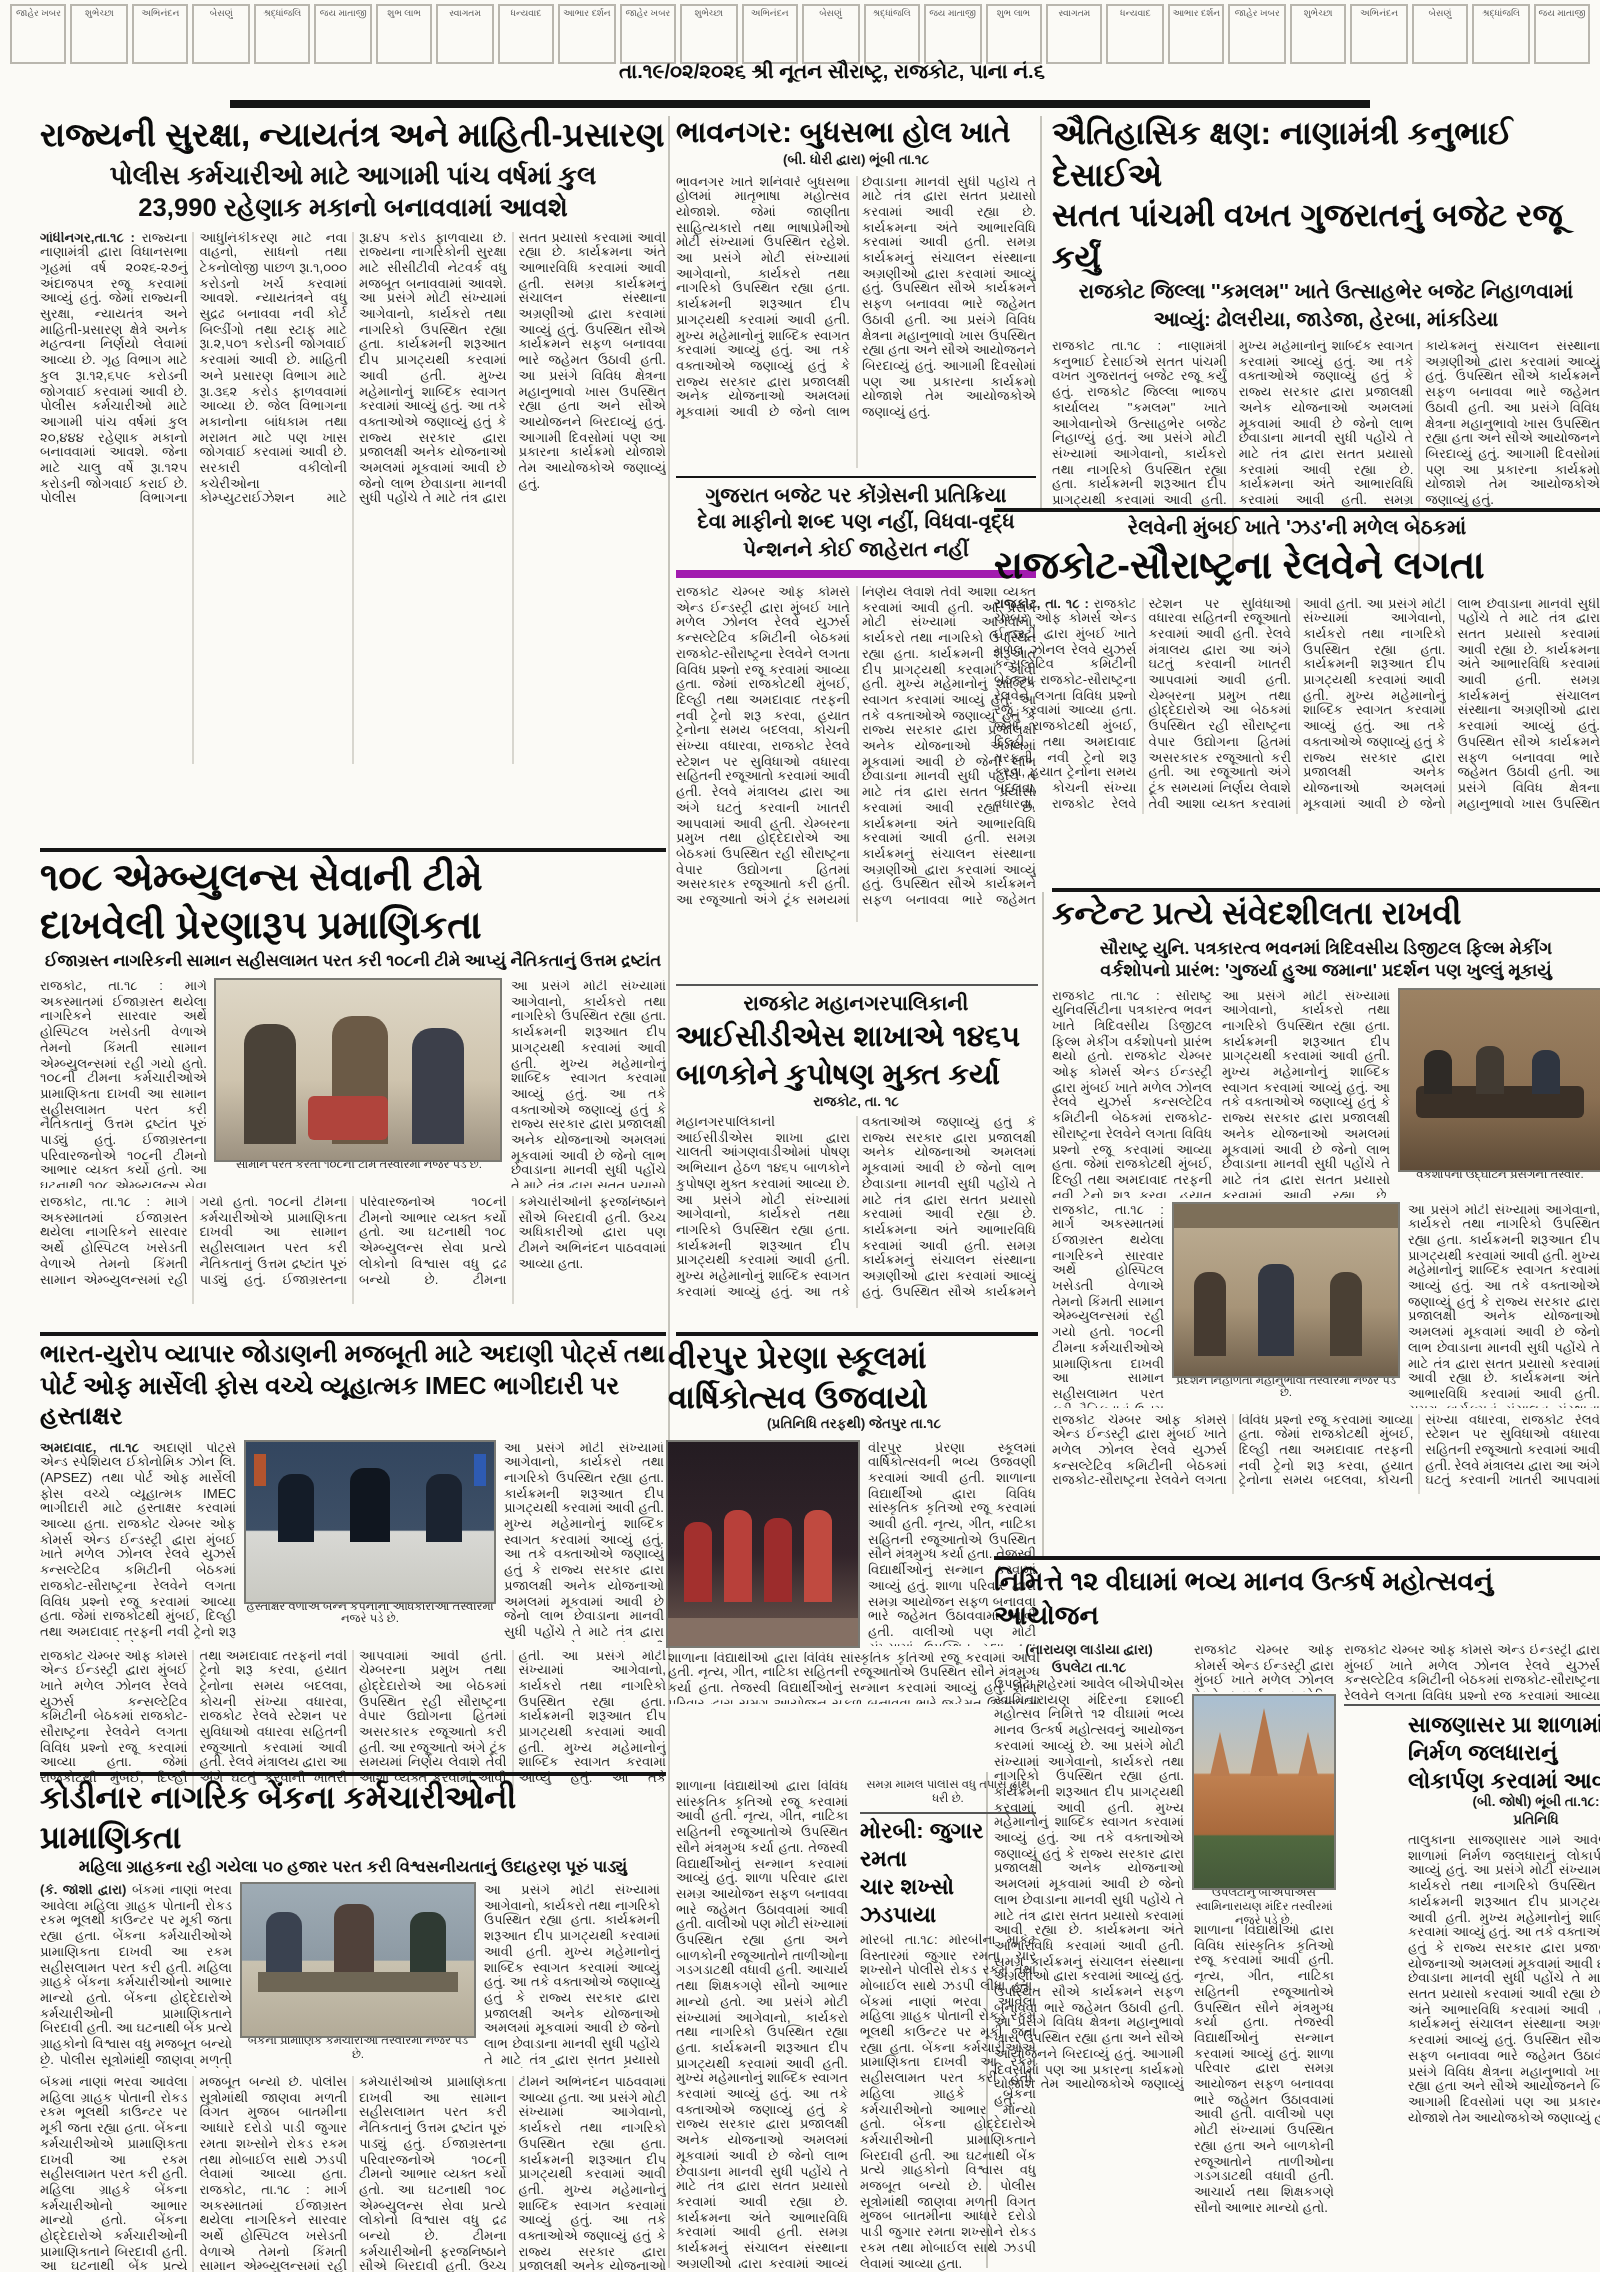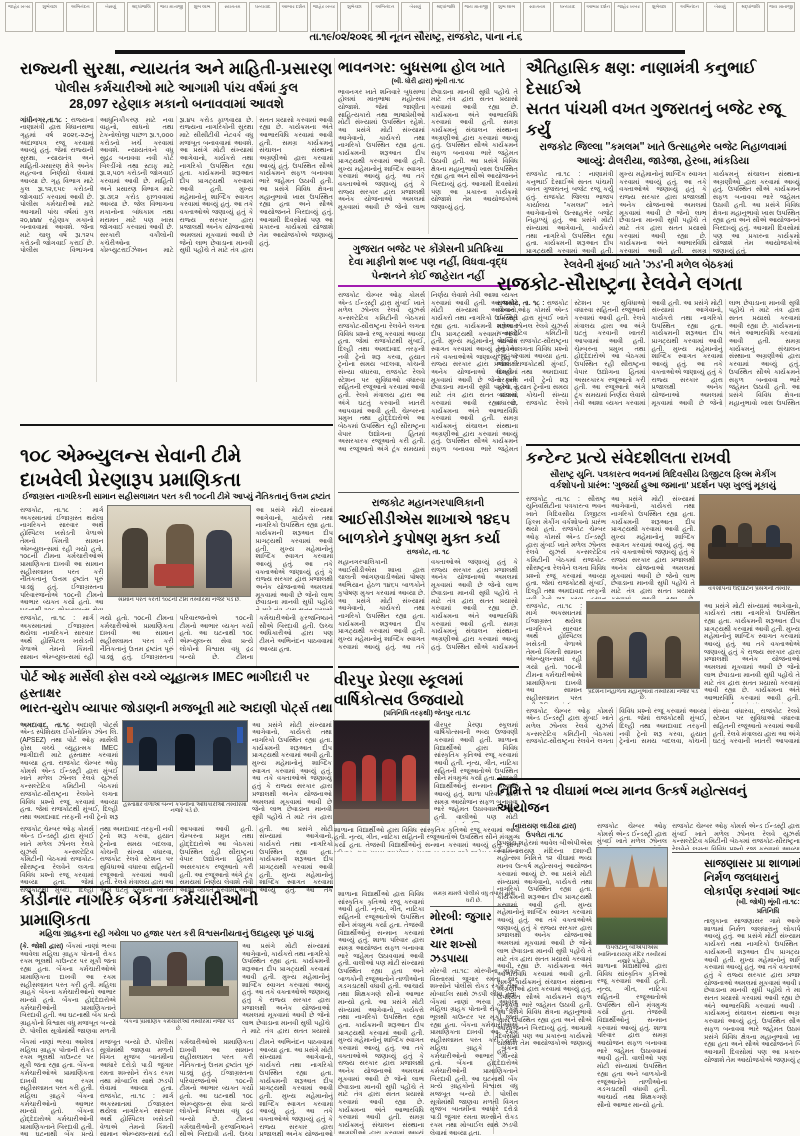--- a/index.html
+++ b/index.html
@@ -26,21 +26,21 @@
          overflow:hidden;word-break:break-word;}
   .cols2{column-count:2;column-gap:6px;column-rule:1px solid #d8d6cf;}
   .cols3{column-count:3;column-gap:6px;column-rule:1px solid #d8d6cf;}
   .cols4{column-count:4;column-gap:6px;column-rule:1px solid #d8d6cf;}
   .byl{font-size:6.8px;line-height:8.5px;font-weight:bold;text-align:center;color:#1c1c1c;}
   .cap{font-size:5.8px;line-height:6.9px;text-align:center;color:#222;overflow:hidden;}
   .dl{font-weight:bold;}
   .row{display:flex;gap:5px;align-items:flex-start;}
   .ph{position:relative;overflow:hidden;outline:1px solid #7a7a74;flex:none;}
   .ph i{position:absolute;display:block;}
-  .congress{border-top:1px solid #141414;border-bottom:2px solid #a21caf;padding:3px 1px;}
+  .congress{border-top:1px solid #141414;border-bottom:4px solid #a21caf;padding:3px 1px;}
 </style>
 </head>
 <body>
 
 <div class="page">
 
   <div class="strip">
       <div class="stripbox">જાહેર ખબર</div>
       <div class="stripbox">શુભેચ્છા</div>
       <div class="stripbox">અભિનંદન</div>
@@ -73,21 +73,21 @@
   <div class="rule" style="left:115px;top:50px;width:570px;height:4px"></div>
 
   <div class="vrule" style="left:334px;top:58px;height:1076px"></div>
   <div class="vrule" style="left:520px;top:58px;height:196px"></div>
   <div class="vrule" style="left:521px;top:446px;height:332px"></div>
   <div class="vrule" style="left:493px;top:886px;height:248px"></div>
 
   <section class="art" style="left:20px;top:58px;width:313px">
     <div class="hl h22">રાજ્યની સુરક્ષા, ન્યાયતંત્ર અને માહિતી-પ્રસારણ</div>
     <div class="sub s13">પોલીસ કર્મચારીઓ માટે આગામી પાંચ વર્ષમાં કુલ</div>
-    <div class="sub s13">28,097 રહેણાક મકાનો બનાવવામાં આવશે</div>
+    <div class="sub s13">23,990 રહેણાક મકાનો બનાવવામાં આવશે</div>
     <div class="small cols4" style="height:266px;margin-top:3px">
       <b class="dl">ગાંધીનગર,તા.૧૮ :</b>
       <span>રાજ્યના નાણામંત્રી દ્વારા વિધાનસભા ગૃહમાં વર્ષ ૨૦૨૬-૨૭નું અંદાજપત્ર રજૂ કરવામાં આવ્યું હતું. જેમાં રાજ્યની સુરક્ષા, ન્યાયતંત્ર અને માહિતી-પ્રસારણ ક્ષેત્રે અનેક મહત્વના નિર્ણયો લેવામાં આવ્યા છે. ગૃહ વિભાગ માટે કુલ રૂા.૧૨,૬૫૯ કરોડની જોગવાઈ કરવામાં આવી છે. પોલીસ કર્મચારીઓ માટે આગામી પાંચ વર્ષમાં કુલ ૨૦,૪૪૪ રહેણાક મકાનો બનાવવામાં આવશે. જેના માટે ચાલુ વર્ષે રૂા.૧૨૫ કરોડની જોગવાઈ કરાઈ છે. પોલીસ વિભાગના આધુનિકીકરણ માટે નવા વાહનો, સાધનો તથા ટેકનોલોજી પાછળ રૂા.૧,૦૦૦ કરોડનો ખર્ચ કરવામાં આવશે. ન્યાયતંત્રને વધુ સુદ્રઢ બનાવવા નવી કોર્ટ બિલ્ડીંગો તથા સ્ટાફ માટે રૂા.૨,૫૦૧ કરોડની જોગવાઈ કરવામાં આવી છે. માહિતી અને પ્રસારણ વિભાગ માટે રૂા.૩૬૨ કરોડ ફાળવવામાં આવ્યા છે. જેલ વિભાગના મકાનોના બાંધકામ તથા મરામત માટે પણ ખાસ જોગવાઈ કરવામાં આવી છે. સરકારી વકીલોની કચેરીઓના કોમ્પ્યુટરાઈઝેશન માટે રૂા.૪૫ કરોડ ફાળવાયા છે. રાજ્યના નાગરિકોની સુરક્ષા માટે સીસીટીવી નેટવર્ક વધુ મજબૂત બનાવવામાં આવશે.</span>
       <span>આ પ્રસંગે મોટી સંખ્યામાં આગેવાનો, કાર્યકરો તથા નાગરિકો ઉપસ્થિત રહ્યા હતા. કાર્યક્રમની શરૂઆત દીપ પ્રાગટ્યથી કરવામાં આવી હતી. મુખ્ય મહેમાનોનું શાબ્દિક સ્વાગત કરવામાં આવ્યું હતું. આ તકે વક્તાઓએ જણાવ્યું હતું કે રાજ્ય સરકાર દ્વારા પ્રજાલક્ષી અનેક યોજનાઓ અમલમાં મૂકવામાં આવી છે જેનો લાભ છેવાડાના માનવી સુધી પહોંચે તે માટે તંત્ર દ્વારા સતત પ્રયાસો કરવામાં આવી રહ્યા છે. કાર્યક્રમના અંતે આભારવિધિ કરવામાં આવી હતી. સમગ્ર કાર્યક્રમનું સંચાલન સંસ્થાના અગ્રણીઓ દ્વારા કરવામાં આવ્યું હતું. ઉપસ્થિત સૌએ કાર્યક્રમને સફળ બનાવવા ભારે જહેમત ઉઠાવી હતી. આ પ્રસંગે વિવિધ ક્ષેત્રના મહાનુભાવો ખાસ ઉપસ્થિત રહ્યા હતા અને સૌએ આયોજનને બિરદાવ્યું હતું. આગામી દિવસોમાં પણ આ પ્રકારના કાર્યક્રમો યોજાશે તેમ આયોજકોએ જણાવ્યું હતું.</span>
     </div>
   </section>
 
   <section class="art" style="left:338px;top:58px;width:180px">
     <div class="hl h19">ભાવનગર: બુધસભા હોલ ખાતે</div>
     <div class="byl">(બી. ધોરી દ્વારા) ભૂંબી તા.૧૮</div>
@@ -121,21 +121,21 @@
     <div class="sub s10">રેલવેની મુંબઈ ખાતે 'ઝડ'ની મળેલ બેઠકમાં</div>
     <div class="hl h24">રાજકોટ-સૌરાષ્ટ્રના રેલવેને લગતા</div>
     <div class="small cols4" style="height:108px;margin-top:3px">
       <b class="dl">રાજકોટ, તા. ૧૮ :</b>
       <span>રાજકોટ ચેમ્બર ઓફ કોમર્સ એન્ડ ઈન્ડસ્ટ્રી દ્વારા મુંબઈ ખાતે મળેલ ઝોનલ રેલવે યુઝર્સ કન્સલ્ટેટિવ કમિટીની બેઠકમાં રાજકોટ-સૌરાષ્ટ્રના રેલવેને લગતા વિવિધ પ્રશ્નો રજૂ કરવામાં આવ્યા હતા. જેમાં રાજકોટથી મુંબઈ, દિલ્હી તથા અમદાવાદ તરફની નવી ટ્રેનો શરૂ કરવા, હયાત ટ્રેનોના સમય બદલવા, કોચની સંખ્યા વધારવા, રાજકોટ રેલવે સ્ટેશન પર સુવિધાઓ વધારવા સહિતની રજૂઆતો કરવામાં આવી હતી. રેલવે મંત્રાલય દ્વારા આ અંગે ઘટતું કરવાની ખાતરી આપવામાં આવી હતી. ચેમ્બરના પ્રમુખ તથા હોદ્દેદારોએ આ બેઠકમાં ઉપસ્થિત રહી સૌરાષ્ટ્રના વેપાર ઉદ્યોગના હિતમાં અસરકારક રજૂઆતો કરી હતી. આ રજૂઆતો અંગે ટૂંક સમયમાં નિર્ણય લેવાશે તેવી આશા વ્યક્ત કરવામાં આવી હતી.</span>
       <span>આ પ્રસંગે મોટી સંખ્યામાં આગેવાનો, કાર્યકરો તથા નાગરિકો ઉપસ્થિત રહ્યા હતા. કાર્યક્રમની શરૂઆત દીપ પ્રાગટ્યથી કરવામાં આવી હતી. મુખ્ય મહેમાનોનું શાબ્દિક સ્વાગત કરવામાં આવ્યું હતું. આ તકે વક્તાઓએ જણાવ્યું હતું કે રાજ્ય સરકાર દ્વારા પ્રજાલક્ષી અનેક યોજનાઓ અમલમાં મૂકવામાં આવી છે જેનો લાભ છેવાડાના માનવી સુધી પહોંચે તે માટે તંત્ર દ્વારા સતત પ્રયાસો કરવામાં આવી રહ્યા છે. કાર્યક્રમના અંતે આભારવિધિ કરવામાં આવી હતી. સમગ્ર કાર્યક્રમનું સંચાલન સંસ્થાના અગ્રણીઓ દ્વારા કરવામાં આવ્યું હતું. ઉપસ્થિત સૌએ કાર્યક્રમને સફળ બનાવવા ભારે જહેમત ઉઠાવી હતી. આ પ્રસંગે વિવિધ ક્ષેત્રના મહાનુભાવો ખાસ ઉપસ્થિત રહ્યા હતા અને સૌએ આયોજનને બિરદાવ્યું હતું. આગામી દિવસોમાં પણ આ પ્રકારના કાર્યક્રમો યોજાશે તેમ આયોજકોએ જણાવ્યું હતું.</span>
     </div>
   </section>
 
   <div class="rule" style="left:20px;top:424px;width:313px;height:2px"></div>
-  <section class="art" style="left:20px;top:444px;width:313px">
+  <section class="art" style="left:20px;top:428px;width:313px">
     <div class="hl h24">૧૦૮ એમ્બ્યુલન્સ સેવાની ટીમે</div>
     <div class="hl h24">દાખવેલી પ્રેરણારૂપ પ્રમાણિકતા</div>
     <div class="sub s8">ઈજાગ્રસ્ત નાગરિકની સામાન સહીસલામત પરત કરી ૧૦૮ની ટીમે આપ્યું નૈતિકતાનું ઉત્તમ દ્રષ્ટાંત</div>
     <div class="row" style="margin-top:4px">
       <div class="small" style="width:84px;height:104px">
         <span>રાજકોટ, તા.૧૮ : માર્ગ અકસ્માતમાં ઈજાગ્રસ્ત થયેલા નાગરિકને સારવાર અર્થે હોસ્પિટલ ખસેડતી વેળાએ તેમનો કિંમતી સામાન એમ્બ્યુલન્સમાં રહી ગયો હતો. ૧૦૮ની ટીમના કર્મચારીઓએ પ્રામાણિકતા દાખવી આ સામાન સહીસલામત પરત કરી નૈતિકતાનું ઉત્તમ દ્રષ્ટાંત પૂરું પાડ્યું હતું. ઈજાગ્રસ્તના પરિવારજનોએ ૧૦૮ની ટીમનો આભાર વ્યક્ત કર્યો હતો. આ ઘટનાથી ૧૦૮ એમ્બ્યુલન્સ સેવા પ્રત્યે લોકોનો વિશ્વાસ વધુ દ્રઢ બન્યો છે. ટીમના કર્મચારીઓની ફરજનિષ્ઠાને સૌએ બિરદાવી હતી. ઉચ્ચ અધિકારીઓ દ્વારા પણ ટીમને અભિનંદન પાઠવવામાં આવ્યા હતા.</span>
       </div>
       <div style="width:142px;flex:none">
         <div class="ph" style="width:142px;height:90px;background:linear-gradient(180deg,#ded7c6 0%,#cfc4ae 55%,#9c9180 100%)">
           <i style="left:14px;top:22px;width:26px;height:60px;background:#4a4238;border-radius:10px 10px 0 0"></i>
@@ -207,22 +207,22 @@
         <span>આ પ્રસંગે મોટી સંખ્યામાં આગેવાનો, કાર્યકરો તથા નાગરિકો ઉપસ્થિત રહ્યા હતા. કાર્યક્રમની શરૂઆત દીપ પ્રાગટ્યથી કરવામાં આવી હતી. મુખ્ય મહેમાનોનું શાબ્દિક સ્વાગત કરવામાં આવ્યું હતું. આ તકે વક્તાઓએ જણાવ્યું હતું કે રાજ્ય સરકાર દ્વારા પ્રજાલક્ષી અનેક યોજનાઓ અમલમાં મૂકવામાં આવી છે જેનો લાભ છેવાડાના માનવી સુધી પહોંચે તે માટે તંત્ર દ્વારા સતત પ્રયાસો કરવામાં આવી રહ્યા છે. કાર્યક્રમના અંતે આભારવિધિ કરવામાં આવી હતી. સમગ્ર કાર્યક્રમનું સંચાલન સંસ્થાના અગ્રણીઓ દ્વારા કરવામાં આવ્યું હતું. ઉપસ્થિત સૌએ કાર્યક્રમને સફળ બનાવવા ભારે જહેમત ઉઠાવી હતી. આ પ્રસંગે વિવિધ ક્ષેત્રના મહાનુભાવો ખાસ ઉપસ્થિત રહ્યા હતા અને સૌએ આયોજનને બિરદાવ્યું હતું. આગામી દિવસોમાં પણ આ પ્રકારના કાર્યક્રમો યોજાશે તેમ આયોજકોએ જણાવ્યું હતું.</span>
       </div>
     </div>
     <div class="small cols3" style="height:40px;margin-top:3px">
       <span>રાજકોટ ચેમ્બર ઓફ કોમર્સ એન્ડ ઈન્ડસ્ટ્રી દ્વારા મુંબઈ ખાતે મળેલ ઝોનલ રેલવે યુઝર્સ કન્સલ્ટેટિવ કમિટીની બેઠકમાં રાજકોટ-સૌરાષ્ટ્રના રેલવેને લગતા વિવિધ પ્રશ્નો રજૂ કરવામાં આવ્યા હતા. જેમાં રાજકોટથી મુંબઈ, દિલ્હી તથા અમદાવાદ તરફની નવી ટ્રેનો શરૂ કરવા, હયાત ટ્રેનોના સમય બદલવા, કોચની સંખ્યા વધારવા, રાજકોટ રેલવે સ્ટેશન પર સુવિધાઓ વધારવા સહિતની રજૂઆતો કરવામાં આવી હતી. રેલવે મંત્રાલય દ્વારા આ અંગે ઘટતું કરવાની ખાતરી આપવામાં આવી હતી. ચેમ્બરના પ્રમુખ તથા હોદ્દેદારોએ આ બેઠકમાં ઉપસ્થિત રહી સૌરાષ્ટ્રના વેપાર ઉદ્યોગના હિતમાં અસરકારક રજૂઆતો કરી હતી. આ રજૂઆતો અંગે ટૂંક સમયમાં નિર્ણય લેવાશે તેવી આશા વ્યક્ત કરવામાં આવી હતી.</span>
     </div>
   </section>
 
   <div class="rule" style="left:20px;top:666px;width:313px;height:2px"></div>
   <section class="art" style="left:20px;top:670px;width:313px">
+    <div class="hl h16">ભારત-યુરોપ વ્યાપાર જોડાણની મજબૂતી માટે અદાણી પોર્ટ્સ તથા</div>
     <div class="hl h16">પોર્ટ ઓફ માર્સેલી ફોસ વચ્ચે વ્યૂહાત્મક IMEC ભાગીદારી પર હસ્તાક્ષર</div>
-    <div class="hl h16">ભારત-યુરોપ વ્યાપાર જોડાણની મજબૂતી માટે અદાણી પોર્ટ્સ તથા</div>
     <div class="row" style="margin-top:4px">
       <div class="small" style="width:98px;height:100px">
         <b class="dl">અમદાવાદ, તા.૧૮</b>
         <span>અદાણી પોર્ટ્સ એન્ડ સ્પેશિયલ ઈકોનોમિક ઝોન લિ. (APSEZ) તથા પોર્ટ ઓફ માર્સેલી ફોસ વચ્ચે વ્યૂહાત્મક IMEC ભાગીદારી માટે હસ્તાક્ષર કરવામાં આવ્યા હતા.</span>
         <span>રાજકોટ ચેમ્બર ઓફ કોમર્સ એન્ડ ઈન્ડસ્ટ્રી દ્વારા મુંબઈ ખાતે મળેલ ઝોનલ રેલવે યુઝર્સ કન્સલ્ટેટિવ કમિટીની બેઠકમાં રાજકોટ-સૌરાષ્ટ્રના રેલવેને લગતા વિવિધ પ્રશ્નો રજૂ કરવામાં આવ્યા હતા. જેમાં રાજકોટથી મુંબઈ, દિલ્હી તથા અમદાવાદ તરફની નવી ટ્રેનો શરૂ કરવા, હયાત ટ્રેનોના સમય બદલવા, કોચની સંખ્યા વધારવા, રાજકોટ રેલવે સ્ટેશન પર સુવિધાઓ વધારવા સહિતની રજૂઆતો કરવામાં આવી હતી. રેલવે મંત્રાલય દ્વારા આ અંગે ઘટતું કરવાની ખાતરી આપવામાં આવી હતી. ચેમ્બરના પ્રમુખ તથા હોદ્દેદારોએ આ બેઠકમાં ઉપસ્થિત રહી સૌરાષ્ટ્રના વેપાર ઉદ્યોગના હિતમાં અસરકારક રજૂઆતો કરી હતી. આ રજૂઆતો અંગે ટૂંક સમયમાં નિર્ણય લેવાશે તેવી આશા વ્યક્ત કરવામાં આવી હતી.</span>
       </div>
       <div style="width:124px;flex:none">
         <div class="ph" style="width:124px;height:80px;background:linear-gradient(180deg,#33465f 0%,#3d4f66 55%,#d8d8d4 56%,#c9c9c2 100%)">
           <i style="left:16px;top:16px;width:18px;height:34px;background:#141c28;border-radius:7px 7px 0 0"></i>
           <i style="left:52px;top:13px;width:20px;height:37px;background:#10161f;border-radius:7px 7px 0 0"></i>

